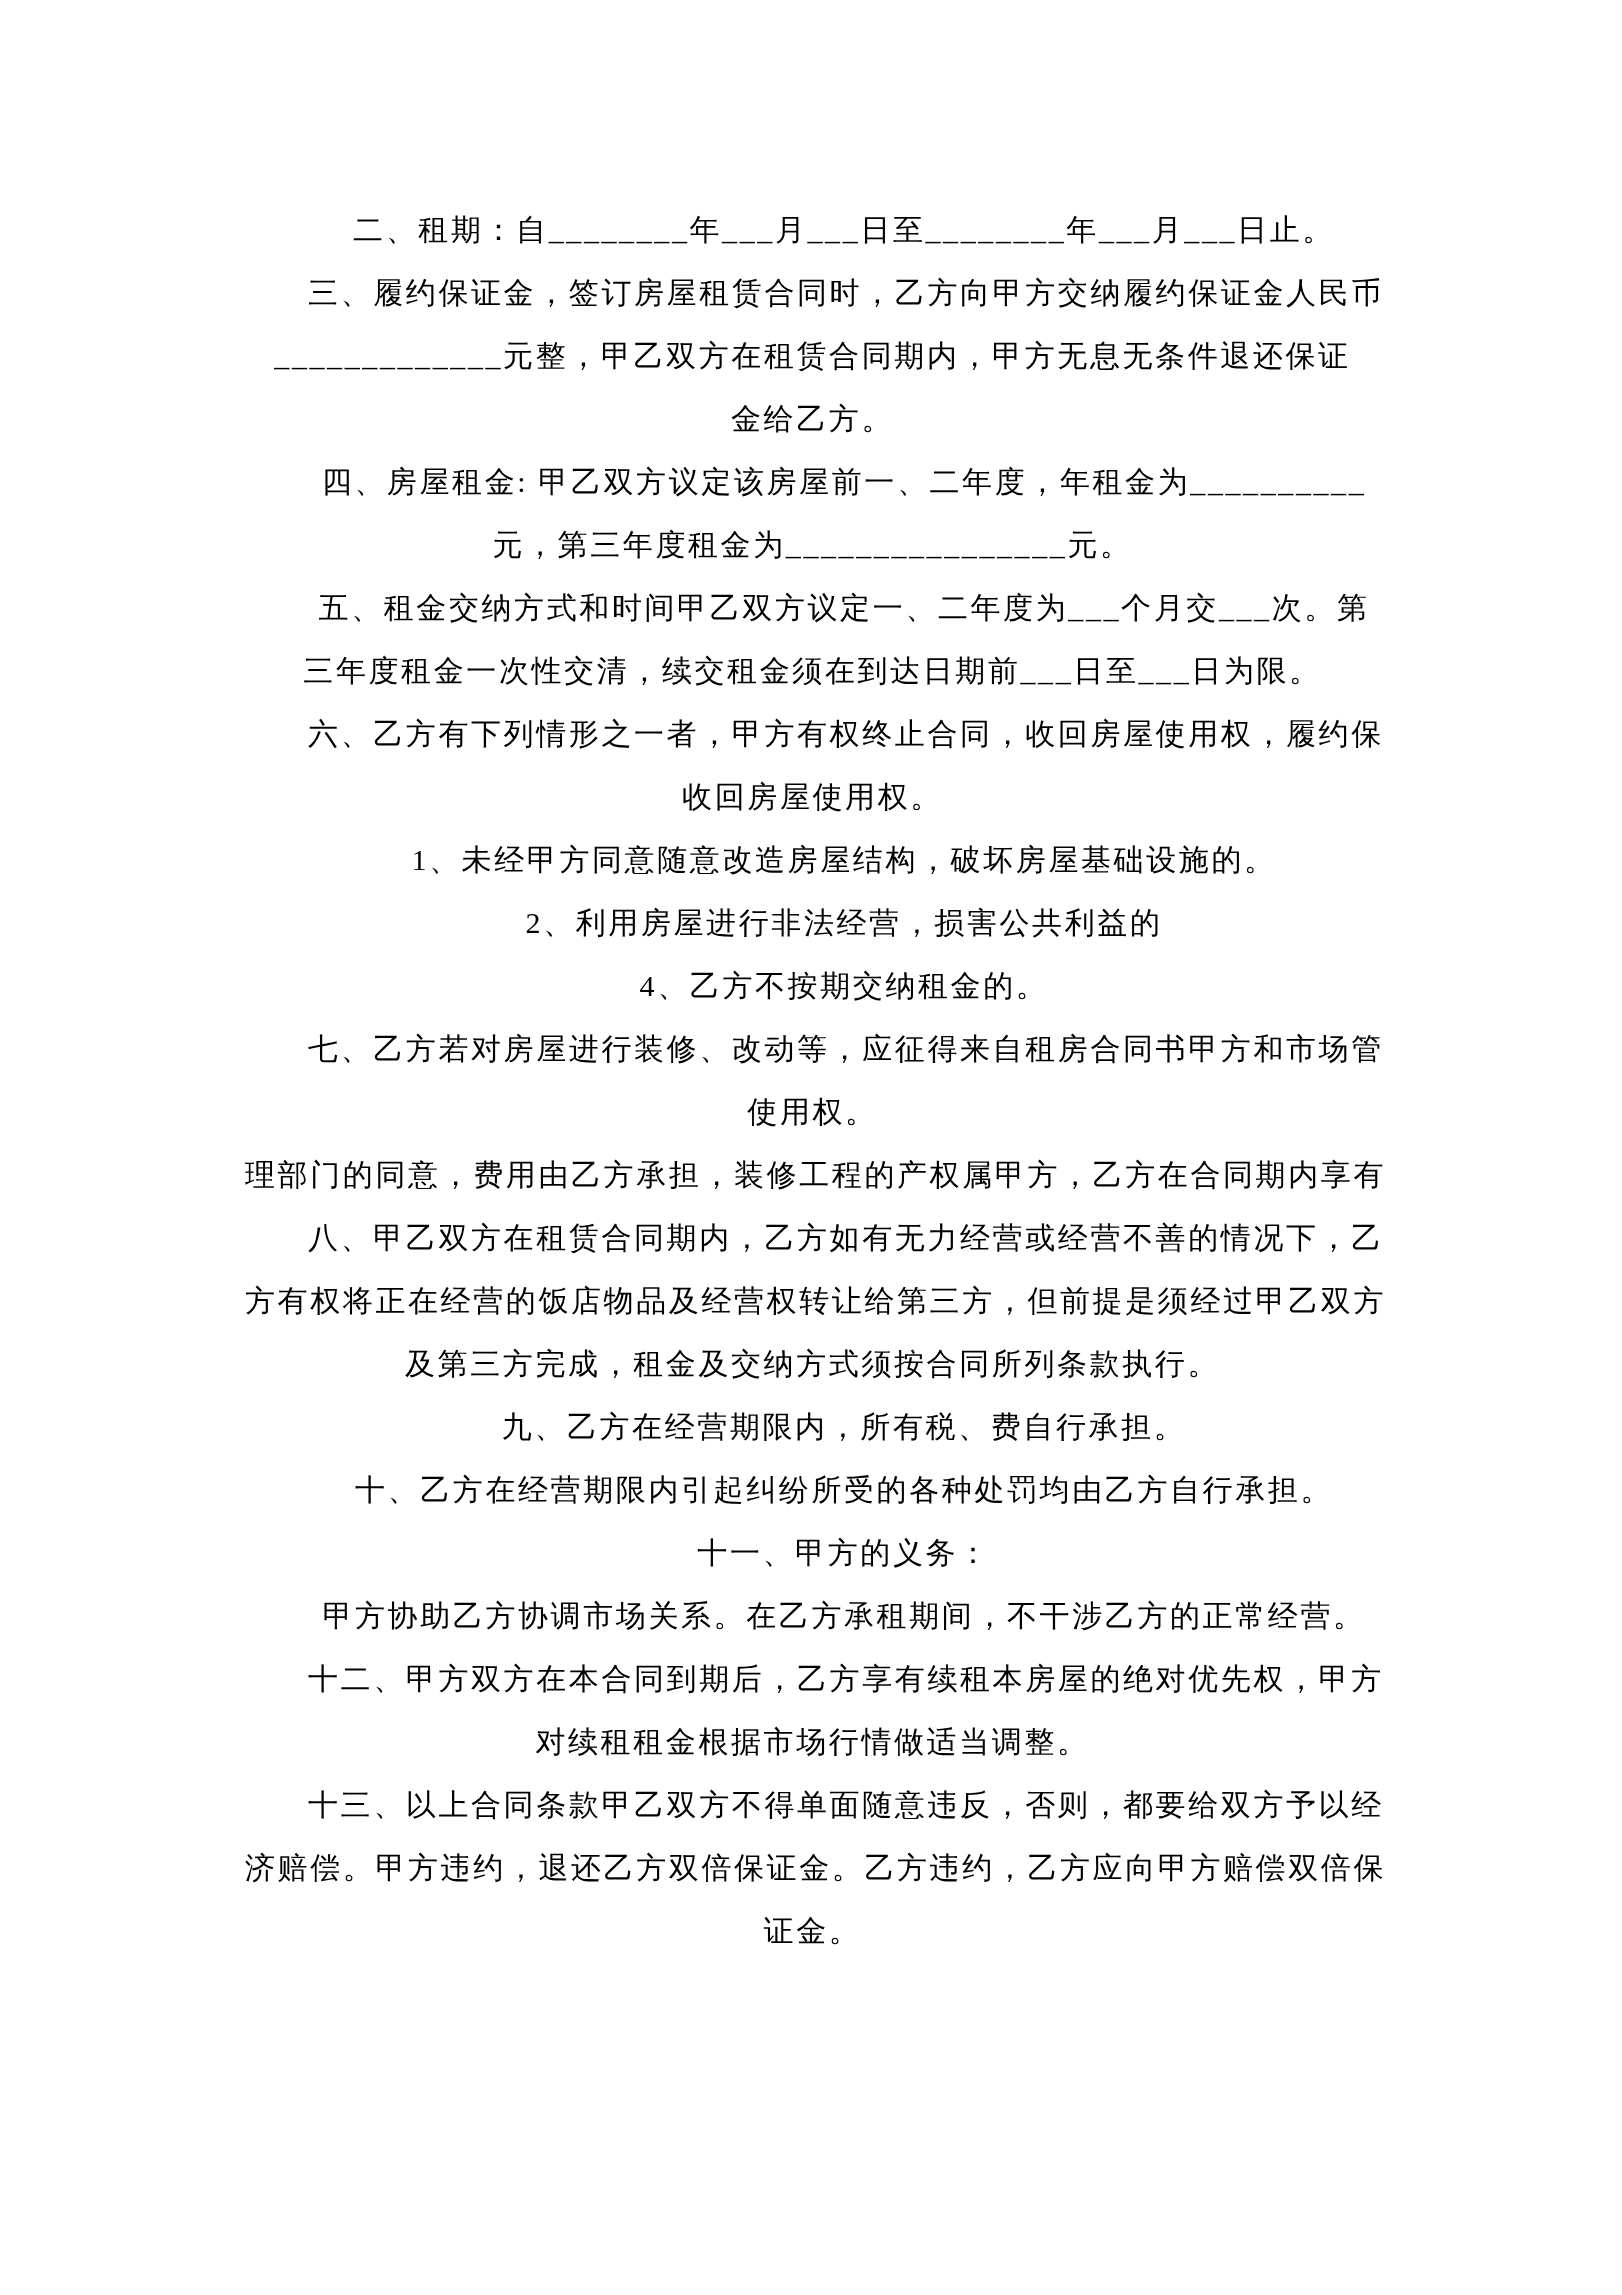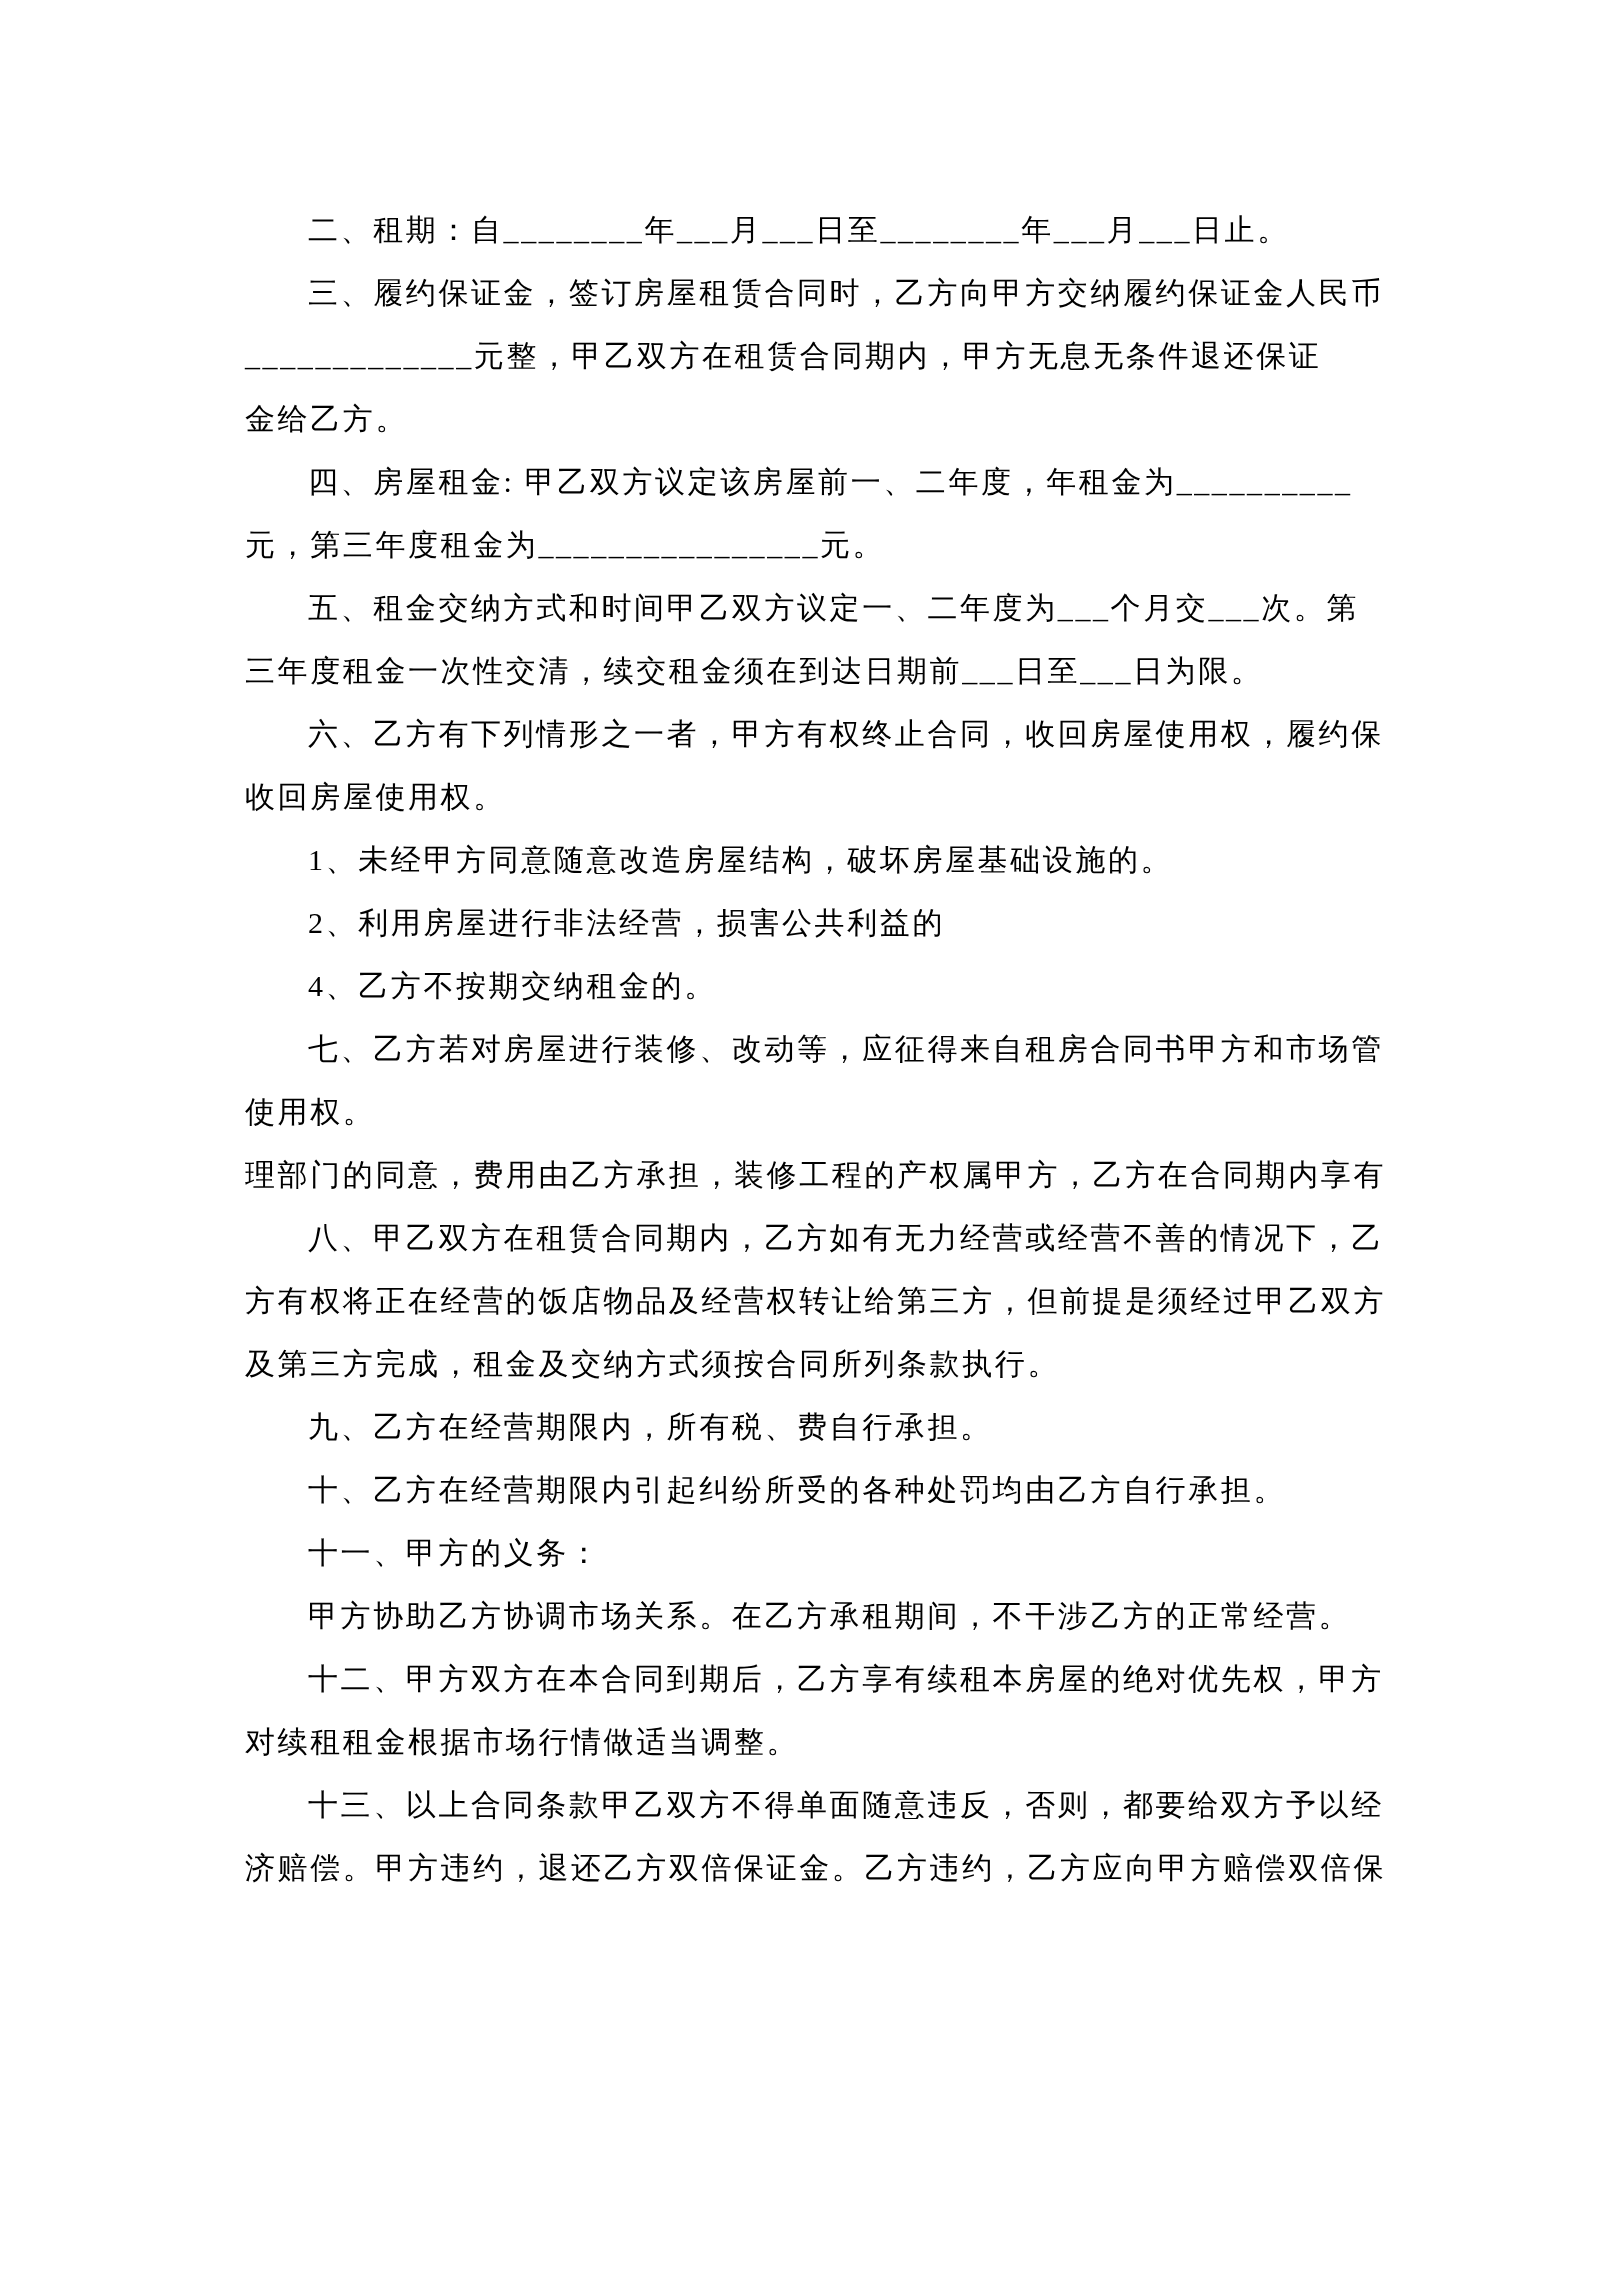--- a/index.html
+++ b/index.html
@@ -17,20 +17,21 @@
     height: 2295px;
     background: #ffffff;
     color: #000000;
     overflow: hidden;
   }
   .doc-content {
     position: absolute;
     left: 245px;
     top: 198px;
     width: 1135px;
+    text-align: center;
   }
   .doc-line {
     font-size: 30px;
     line-height: 63px;
     height: 63px;
     letter-spacing: 2.6px;
     white-space: nowrap;
     color: #000000;
   }
   .indent { text-indent: 63px; }
@@ -60,15 +61,16 @@
     <div class="doc-line">方有权将正在经营的饭店物品及经营权转让给第三方，但前提是须经过甲乙双方</div>
     <div class="doc-line">及第三方完成，租金及交纳方式须按合同所列条款执行。</div>
     <div class="doc-line indent">九、乙方在经营期限内，所有税、费自行承担。</div>
     <div class="doc-line indent">十、乙方在经营期限内引起纠纷所受的各种处罚均由乙方自行承担。</div>
     <div class="doc-line indent">十一、甲方的义务：</div>
     <div class="doc-line indent">甲方协助乙方协调市场关系。在乙方承租期间，不干涉乙方的正常经营。</div>
     <div class="doc-line indent">十二、甲方双方在本合同到期后，乙方享有续租本房屋的绝对优先权，甲方</div>
     <div class="doc-line">对续租租金根据市场行情做适当调整。</div>
     <div class="doc-line indent">十三、以上合同条款甲乙双方不得单面随意违反，否则，都要给双方予以经</div>
     <div class="doc-line">济赔偿。甲方违约，退还乙方双倍保证金。乙方违约，乙方应向甲方赔偿双倍保</div>
+    <div class="doc-line">证金。</div>
   </div>
 </div>
 
 
 </body></html>

